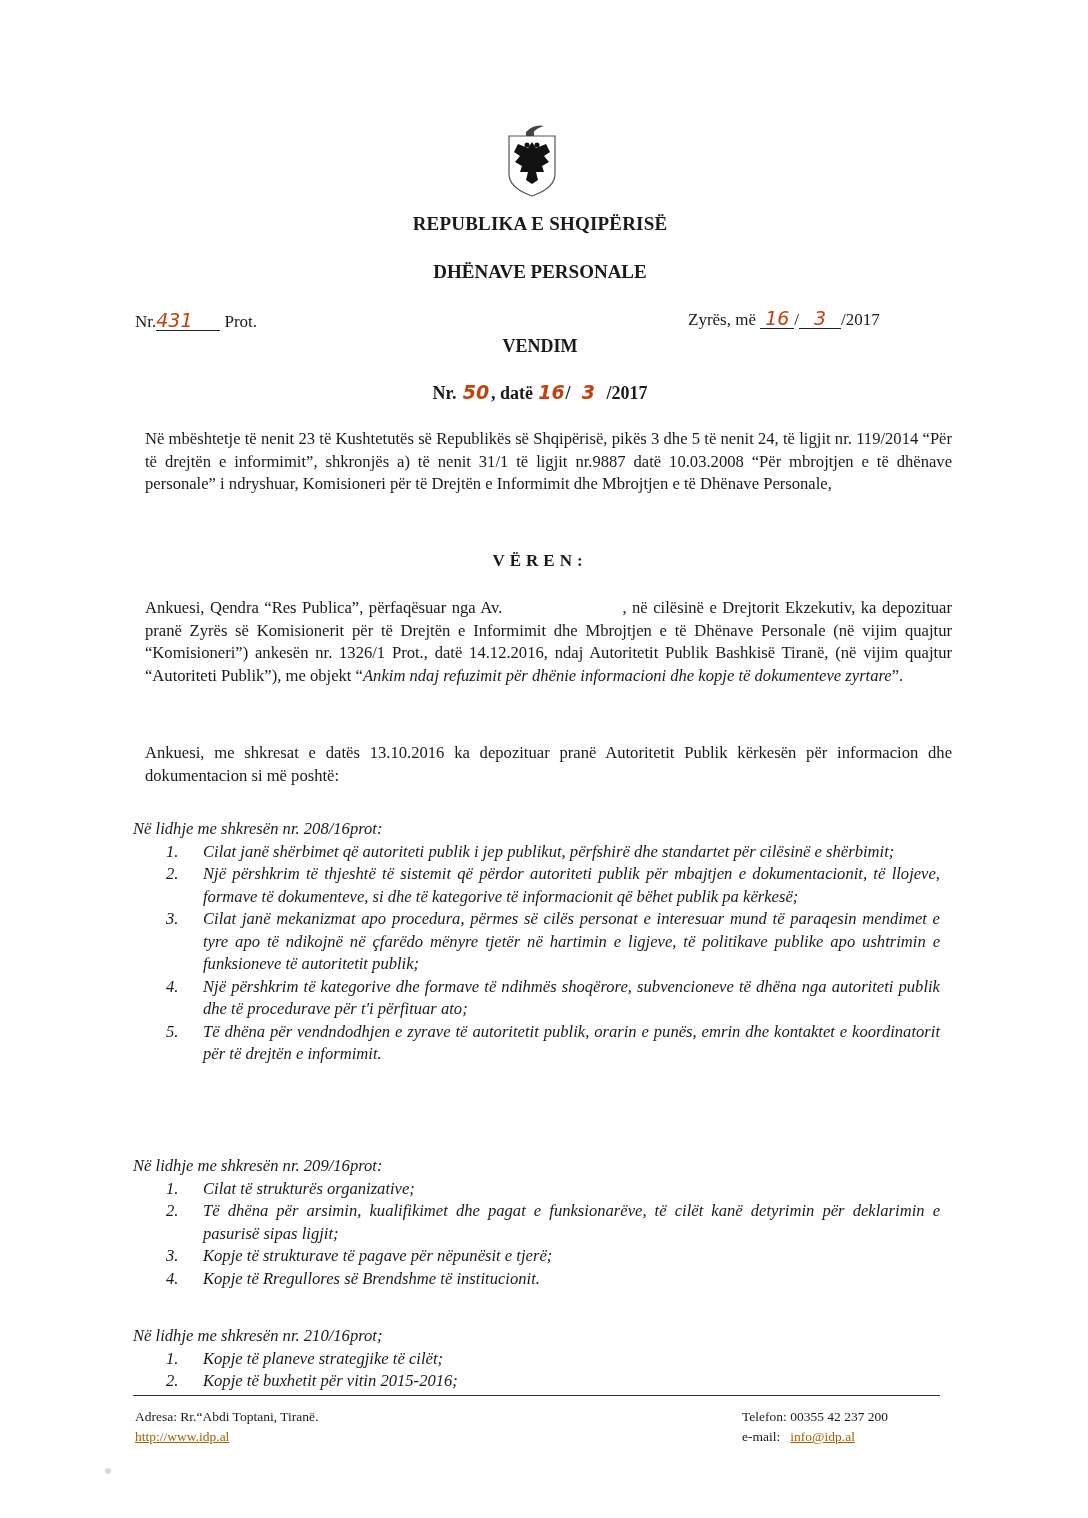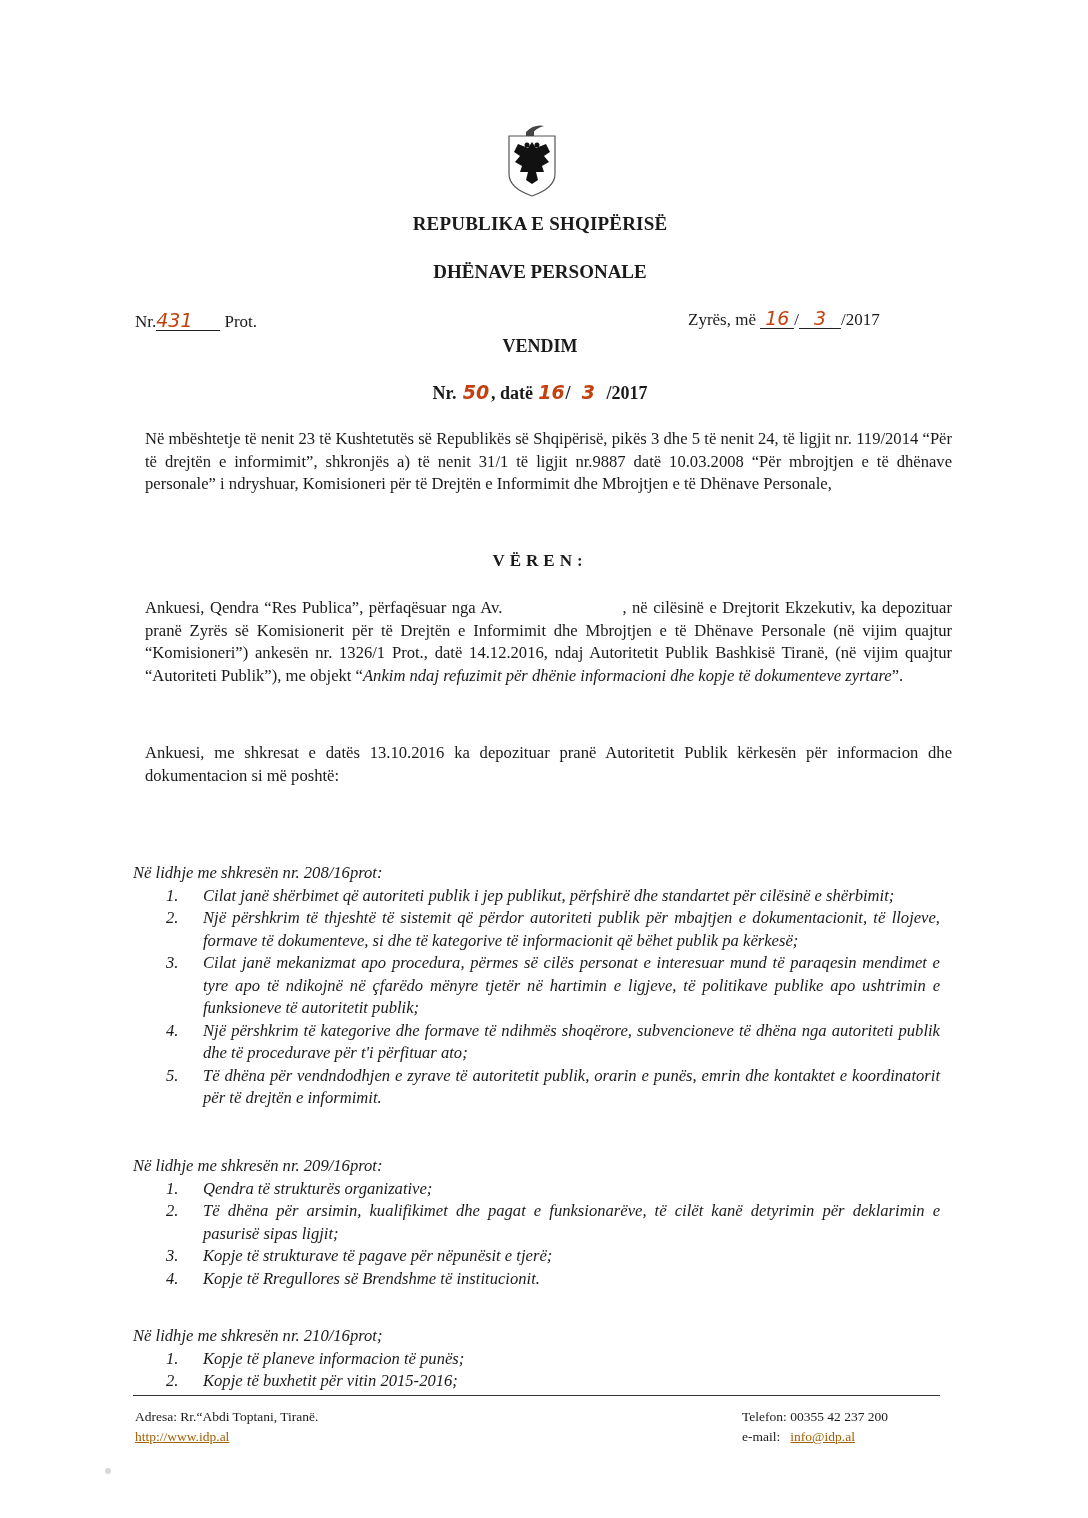--- a/index.html
+++ b/index.html
@@ -29,21 +29,21 @@
     text-align: justify;
     margin-left: 12px;
   }
   .p1 { top: 428px; }
   .veren { position: absolute; left: 130px; width: 820px; top: 551px; text-align: center; font-weight: bold; font-size: 17px; letter-spacing: 5px; }
   .p2 { top: 597px; }
   .p3 { top: 742px; }
   .blank { display: inline-block; width: 120px; }
   .it { font-style: italic; }
   .section { position: absolute; left: 133px; width: 807px; font-style: italic; font-size: 16.6px; line-height: 22.5px; }
-  .sec1 { top: 818px; margin-top: 44px; }
+  .sec1 { top: 818px; }
   .sec2 { top: 1155px; }
   .sec3 { top: 1325px; }
   .section ol { margin: 0; padding-left: 0; list-style: none; }
   .section li { position: relative; padding-left: 40px; margin-left: 30px; text-align: justify; }
   .section li .num { position: absolute; left: 3px; top: 0; }
   .footer-line { position: absolute; left: 133px; top: 1395px; width: 807px; height: 0; border-top: 1.5px solid #333; }
   .footer-left { position: absolute; left: 135px; top: 1407px; font-size: 13.5px; line-height: 20px; }
   .footer-right { position: absolute; left: 742px; top: 1407px; font-size: 13.5px; line-height: 20px; }
   .link { text-decoration: underline; color: #a16207; }
   .scan-mark { position: absolute; left: 105px; top: 1468px; width: 6px; height: 6px; border-radius: 50%; background: #d8d8d8; }
@@ -98,31 +98,31 @@
       <li><span class="num">2.</span><span>Një përshkrim të thjeshtë të sistemit që përdor autoriteti publik për mbajtjen e dokumentacionit, të llojeve, formave të dokumenteve, si dhe të kategorive të informacionit që bëhet publik pa kërkesë;</span></li>
       <li><span class="num">3.</span><span>Cilat janë mekanizmat apo procedura, përmes së cilës personat e interesuar mund të paraqesin mendimet e tyre apo të ndikojnë në çfarëdo mënyre tjetër në hartimin e ligjeve, të politikave publike apo ushtrimin e funksioneve të autoritetit publik;</span></li>
       <li><span class="num">4.</span><span>Një përshkrim të kategorive dhe formave të ndihmës shoqërore, subvencioneve të dhëna nga autoriteti publik dhe të procedurave për t'i përfituar ato;</span></li>
       <li><span class="num">5.</span><span>Të dhëna për vendndodhjen e zyrave të autoritetit publik, orarin e punës, emrin dhe kontaktet e koordinatorit për të drejtën e informimit.</span></li>
     </ol>
   </div>
 
   <div class="section sec2">
     <div>Në lidhje me shkresën nr. 209/16prot:</div>
     <ol>
-      <li><span class="num">1.</span><span>Qendra të strukturës organizative;</span></li>
+      <li><span class="num">1.</span><span>Cilat të strukturës organizative;</span></li>
       <li><span class="num">2.</span><span>Të dhëna për arsimin, kualifikimet dhe pagat e funksionarëve, të cilët kanë detyrimin për deklarimin e pasurisë sipas ligjit;</span></li>
       <li><span class="num">3.</span><span>Kopje të strukturave të pagave për nëpunësit e tjerë;</span></li>
       <li><span class="num">4.</span><span>Kopje të Rregullores së Brendshme të institucionit.</span></li>
     </ol>
   </div>
 
   <div class="section sec3">
     <div>Në lidhje me shkresën nr. 210/16prot;</div>
     <ol>
-      <li><span class="num">1.</span><span>Kopje të planeve informacion të punës;</span></li>
+      <li><span class="num">1.</span><span>Kopje të planeve strategjike të cilët;</span></li>
       <li><span class="num">2.</span><span>Kopje të buxhetit për vitin 2015-2016;</span></li>
     </ol>
   </div>
 
   <div class="footer-line"></div>
 
   <div class="footer-left">
     <div>Adresa: Rr.“Abdi Toptani, Tiranë.</div>
     <div class="link">http://www.idp.al</div>
   </div>

